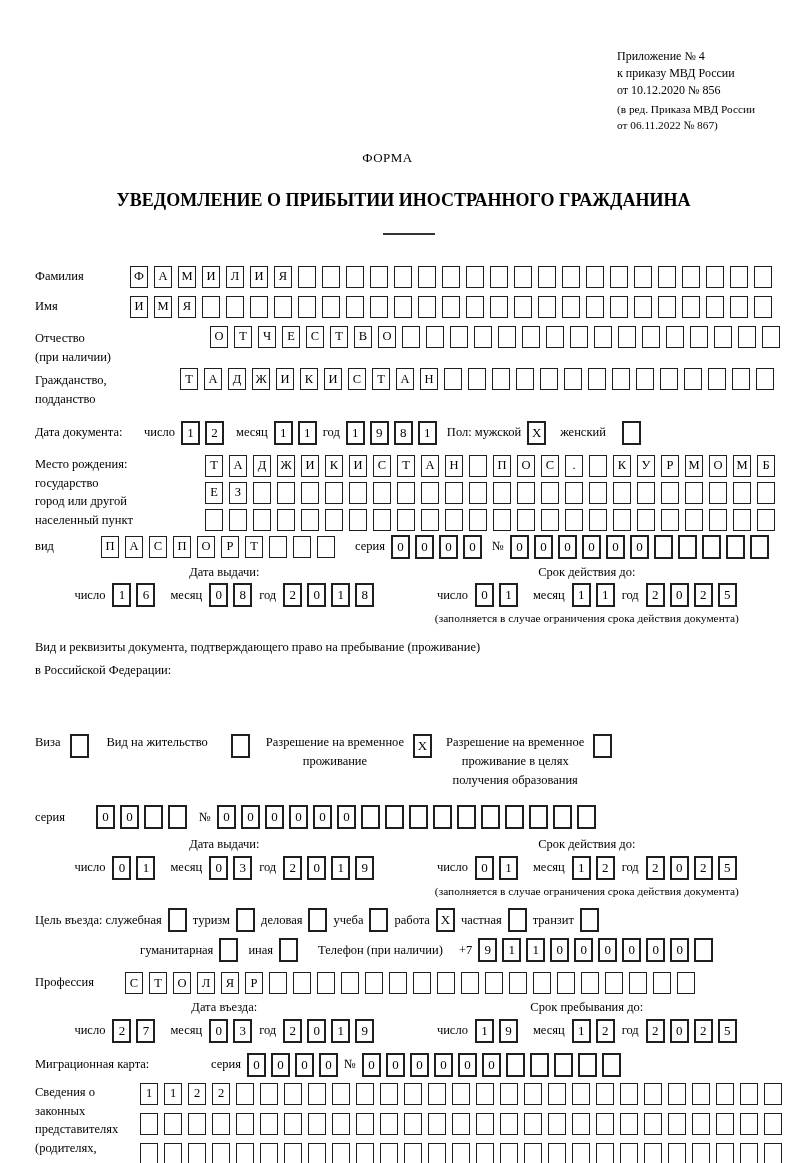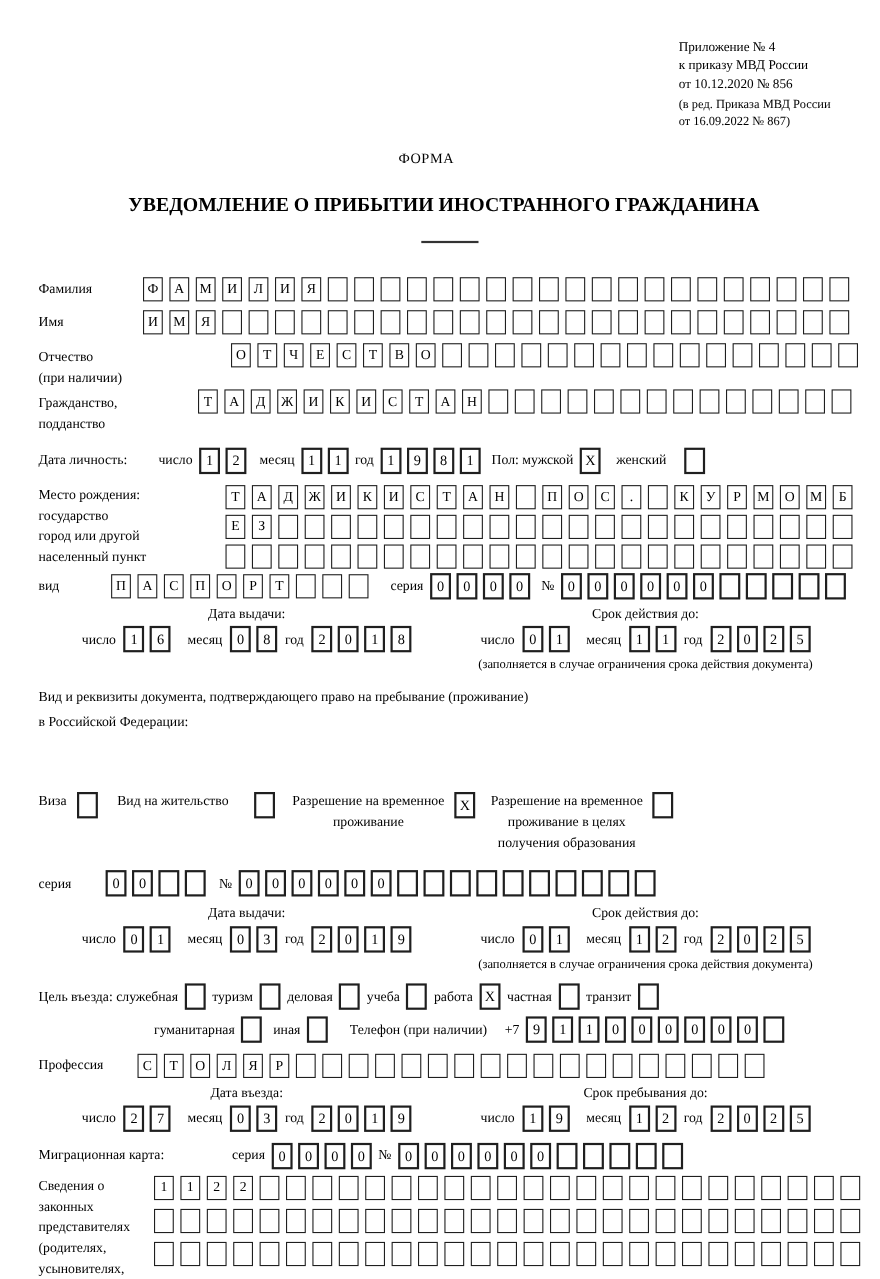--- a/index.html
+++ b/index.html
@@ -1,18 +1,18 @@
 <!DOCTYPE html>
 <html><head>
 <meta charset="utf-8">
 <style>
   html,body{margin:0;padding:0;background:#ffffff;}
   .page{
     width:800px;height:1163px;box-sizing:border-box;
-    padding:34px 28px 0 35px;
+    padding:48px 28px 0 35px;
     background:#ffffff;color:#000;
     font-family:"Liberation Serif","DejaVu Serif",serif;
     font-size:12.5px;line-height:1.25;overflow:hidden;position:relative;
   }
   .appendix{margin-left:582px;font-size:12px;line-height:1.4;}
   .appendix .small{font-size:11.3px;}
   .appendix .gap{height:4px;}
   .forma{margin-top:16px;text-align:center;padding-right:32px;font-weight:normal;font-size:13px;letter-spacing:.5px;}
   .title{margin-top:20px;text-align:center;font-weight:bold;font-size:18px;line-height:1.6;}
   .blankline{display:inline-block;width:52px;border-bottom:2px solid #333;height:11px;margin-left:10px;}
@@ -58,21 +58,21 @@
 <body>
 
 <div class="page">
 
   <div class="appendix">
     <div>Приложение № 4</div>
     <div>к приказу МВД России</div>
     <div>от 10.12.2020 № 856</div>
     <div class="gap"></div>
     <div class="small">(в ред. Приказа МВД России</div>
-    <div class="small">от 16.09.2022 № 867)</div>
+    <div class="small">от 06.11.2022 № 867)</div>
   </div>
 
   <div class="forma">ФОРМА</div>
 
   <div class="title">
     <div>УВЕДОМЛЕНИЕ О ПРИБЫТИИ ИНОСТРАННОГО ГРАЖДАНИНА</div>
     <div><span class="blankline"></span></div>
   </div>
 
 
@@ -203,21 +203,21 @@
         <span class="cell"></span>
         <span class="cell"></span>
         <span class="cell"></span>
         <span class="cell"></span>
         <span class="cell"></span>
         <span class="cell"></span>
       </span>
   </div>
 
   <div class="inrow" style="margin-top:12px;">
-    <span class="t" style="width:103px;">Дата личность:</span>
+    <span class="t" style="width:103px;">Дата документа:</span>
     <span class="t">число</span>
     <span class="cells bigc">
         <span class="cell">1</span>
         <span class="cell">2</span>
       </span>
     <span class="t" style="margin-left:6px;">месяц</span>
     <span class="cells bigc">
         <span class="cell">1</span>
         <span class="cell">1</span>
       </span>

